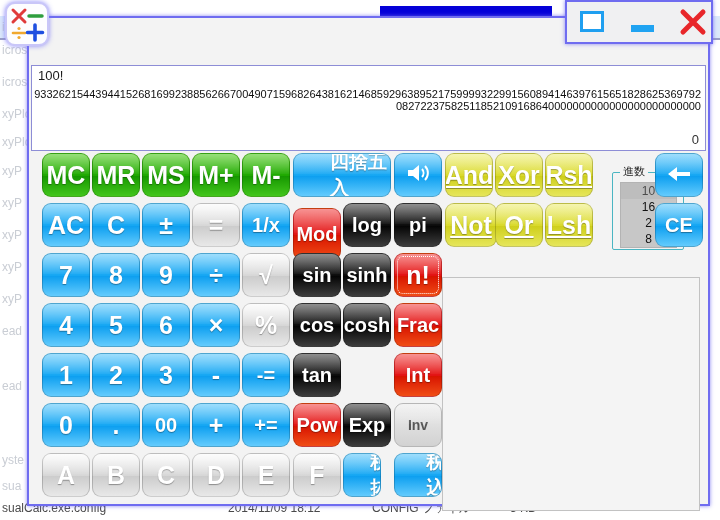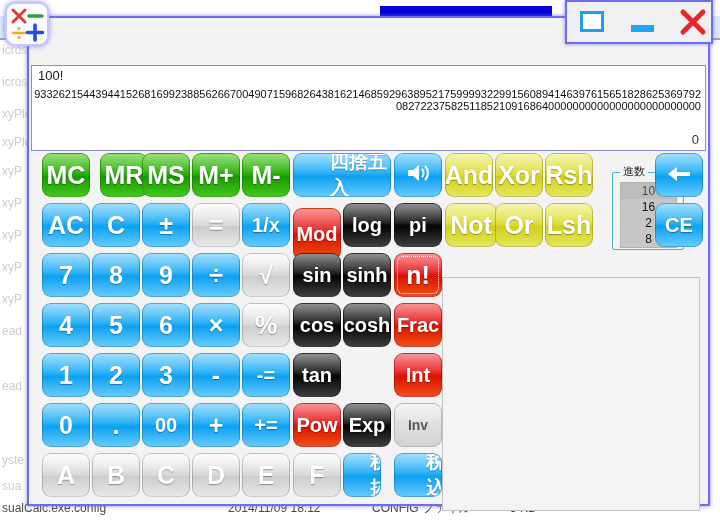--- a/index.html
+++ b/index.html
@@ -138,21 +138,21 @@
   }
   .btn::after {
     content: ""; position: absolute; left: 0; right: 0; top: 0; height: 48%;
     background: linear-gradient(to bottom, rgba(255,255,255,0.38), rgba(255,255,255,0.04));
     pointer-events: none;
   }
   .b-green  { background: linear-gradient(to bottom,#57cc28,#1ea800 52%,#169800 53%,#43c61c); }
   .b-blue   { background: linear-gradient(to bottom,#63c9fb,#14a6f3 52%,#0d9ff0 53%,#63cbfd); }
   .b-black  { background: linear-gradient(to bottom,#4b4b4b,#0b0b0b 52%,#050505 53%,#3d3d3d); }
   .b-red    { background: linear-gradient(to bottom,#f25050,#e21212 52%,#d81400 53%,#f04d16); }
-  .b-yellow { background: linear-gradient(to bottom,#efef80,#d9d92b 52%,#cfcf1c 53%,#e6e65a); }
+  .b-yellow { background: linear-gradient(to bottom,#efef80,#d9d92b 52%,#cfcf1c 53%,#e6e65a); text-decoration: underline; }
   .b-gray   { background: linear-gradient(to bottom,#fbfbfb,#d6d6d6 52%,#cccccc 53%,#e8e8e8); color:#ffffff; }
   .b-gray-dk{ background: linear-gradient(to bottom,#ececec,#d2d2d2); color:#555; text-shadow:none; border:1px solid #b6b6b6;}
 
   .small  { font-size: 20px; }
   .xsmall { font-size: 17px; }
   .jp     { font-size: 19px; padding-left: 36px; }
   .focused { outline: 1px dotted #ffffff; outline-offset: -4px; }
 
   
   #radix-group {
@@ -263,21 +263,21 @@
     <div id="expr-line">100!</div>
     <div id="result-big">933262154439441526816992388562667004907159682643816214685929638952175999932299156089414639761565182862536979208272237582511852109168640000000000000000000000000</div>
     <div id="result-zero">0</div>
   </div>
 
   <div id="keypad">
 
     <div class="btn b-green" style="left:13px;top:8px;width:48px;height:44px">
         <span>MC</span>
       </div>
-    <div class="btn b-green" style="left:71px;top:8px;width:48px;height:44px">
+    <div class="btn b-green" style="left:63px;top:8px;width:48px;height:44px">
         <span>MR</span>
       </div>
     <div class="btn b-green" style="left:113px;top:8px;width:48px;height:44px">
         <span>MS</span>
       </div>
     <div class="btn b-green" style="left:163px;top:8px;width:48px;height:44px">
         <span>M+</span>
       </div>
     <div class="btn b-green" style="left:213px;top:8px;width:48px;height:44px">
         <span>M-</span>

